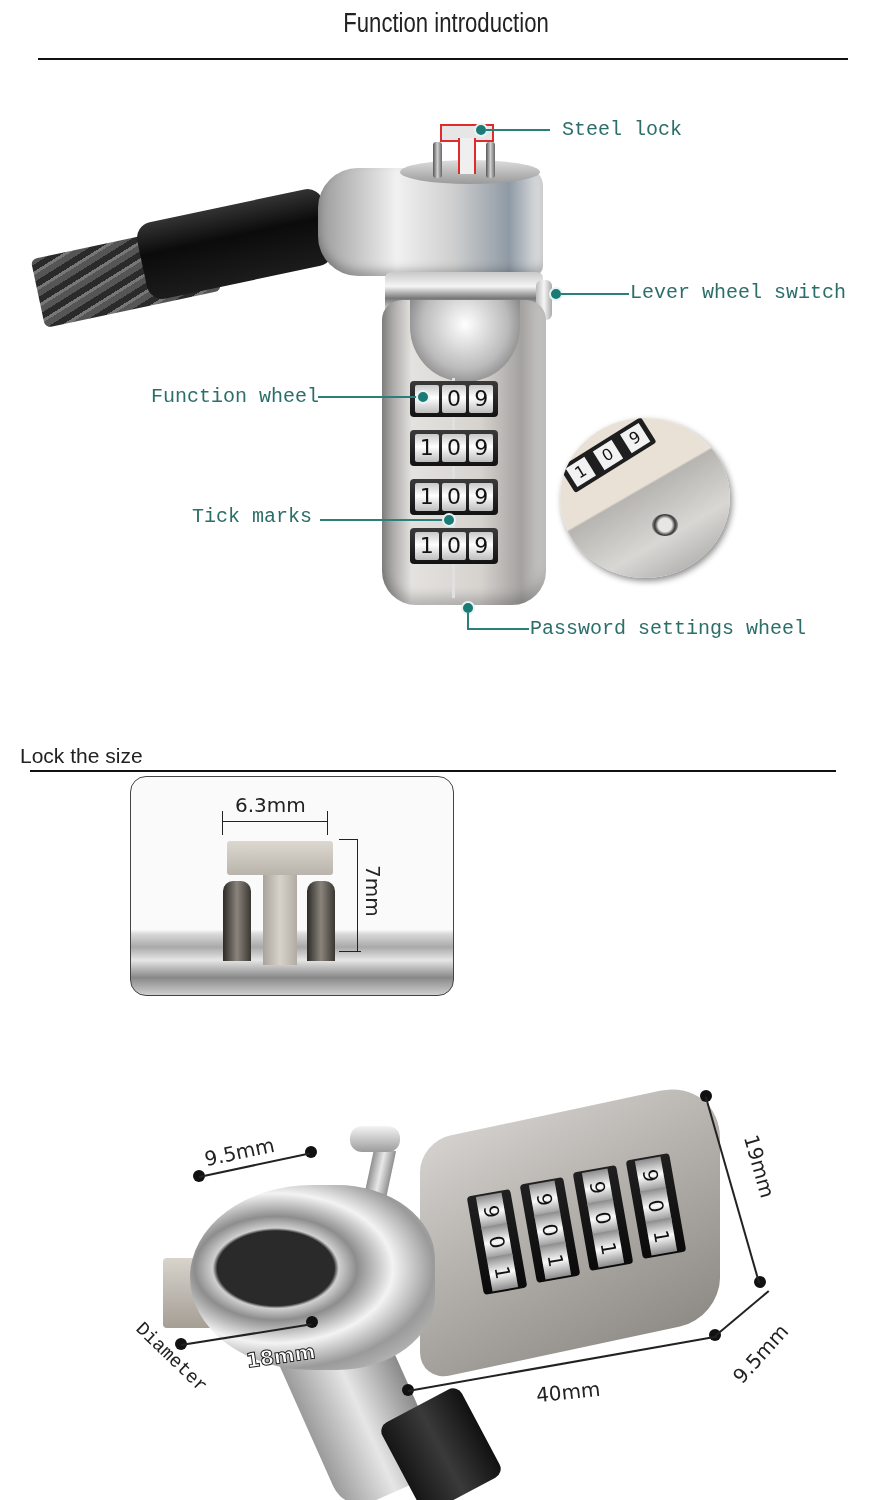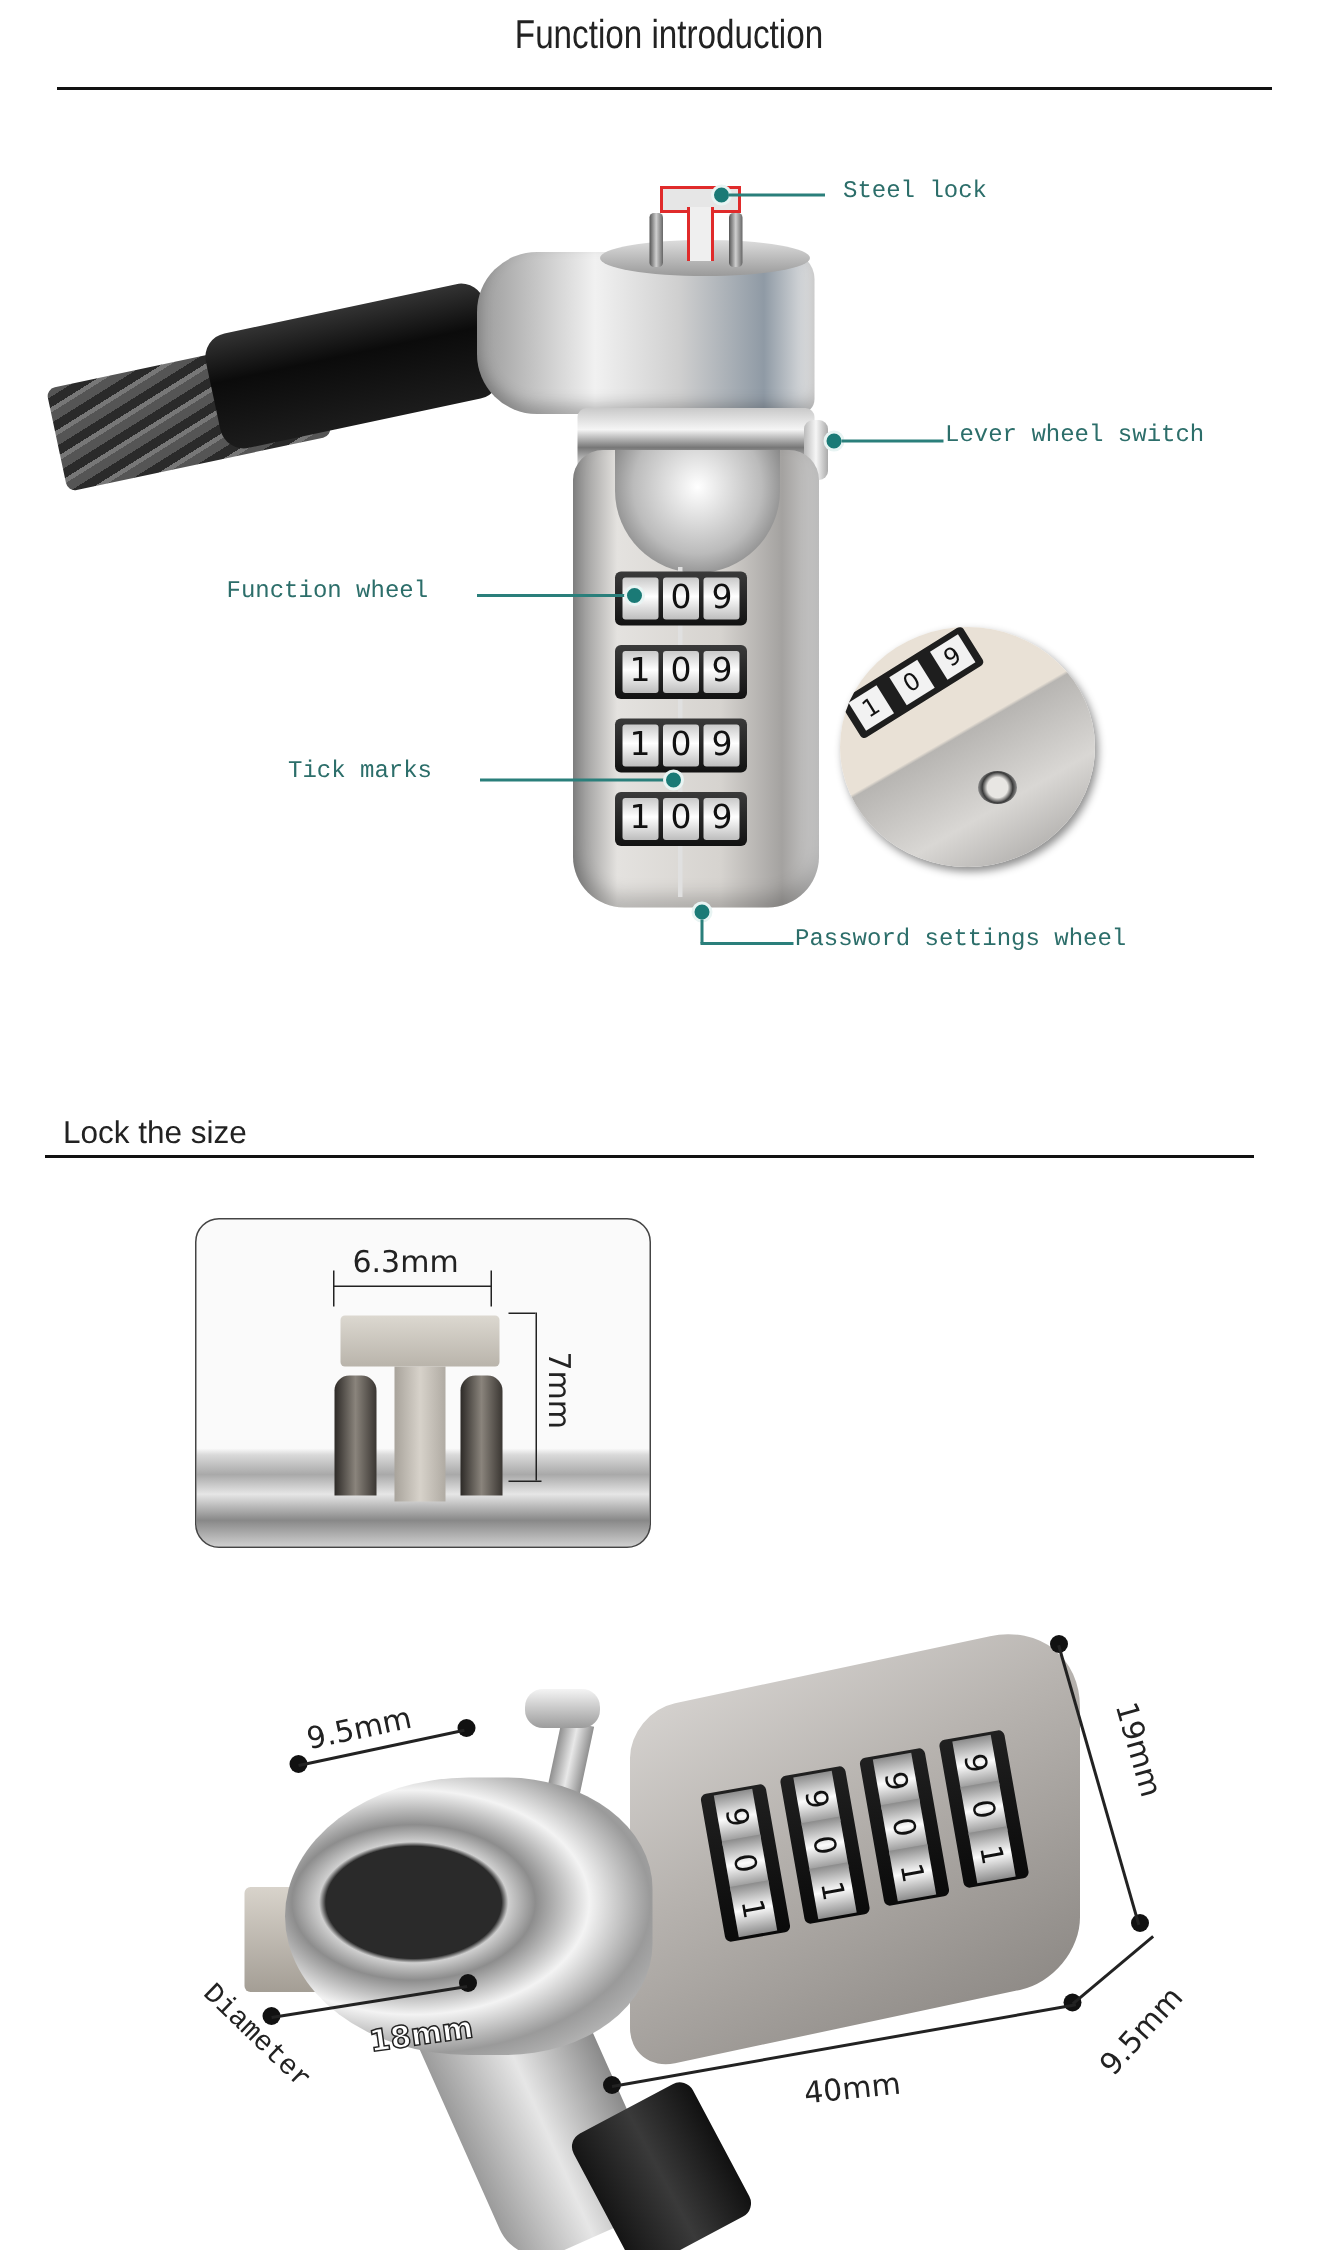--- a/index.html
+++ b/index.html
@@ -4,21 +4,21 @@
 <style>
   html, body { margin:0; padding:0; background:#ffffff; }
   body { width:892px; height:1500px; position:relative; overflow:hidden; font-family:"Liberation Sans", sans-serif; }
   .abs { position:absolute; }
 
   
   .title1 { left:0; width:892px; top:8px; text-align:center; font-family:"Liberation Sans", sans-serif; font-size:27px; color:#222; letter-spacing:0px; transform:scaleX(0.82); }
   .rule1 { left:38px; top:58px; width:810px; height:2px; background:#111; }
 
   
-  .callout-text { font-family:"Liberation Mono", "DejaVu Sans Mono", monospace; font-size:16px; color:#2c6e6a; white-space:nowrap; }
+  .callout-text { font-family:"Liberation Mono", "DejaVu Sans Mono", monospace; font-size:20px; color:#2c6e6a; white-space:nowrap; }
   .line { background:#2a7f7b; height:2px; }
   .vline { background:#2a7f7b; width:2px; }
   .dot { width:14px; height:14px; border-radius:50%; background:#1a7a76; border:2px solid #e8f4f3; box-sizing:border-box; }
 
   
   .cable { left:36px; top:240px; width:180px; height:70px; background:repeating-linear-gradient(160deg,#555 0 6px,#2a2a2a 6px 12px,#777 12px 15px); transform:rotate(-12deg); border-radius:6px; }
   .sleeve { left:140px; top:205px; width:190px; height:78px; background:linear-gradient(180deg,#333,#0b0b0b 40%,#1c1c1c); border-radius:16px; transform:rotate(-12deg); }
   .head { left:318px; top:168px; width:225px; height:108px; background:linear-gradient(90deg,#9a9a9a,#f1f1f1 35%,#cfcfcf 60%,#8f9aa5 85%,#e8e8e8); border-radius:40px 18px 10px 40px; box-shadow: inset 0 -6px 10px rgba(0,0,0,.25); }
   .head-top { left:400px; top:160px; width:140px; height:24px; background:linear-gradient(180deg,#ddd,#9a9a9a); border-radius:50%; }
   .t-bar { left:440px; top:124px; width:50px; height:14px; background:#e6e6e6; border:2px solid #e02b2b; }
@@ -32,24 +32,24 @@
   .digit { width:24px; height:28px; background:linear-gradient(180deg,#c9c9c9,#ffffff 45%,#bdbdbd); color:#111; font-family:"DejaVu Sans", sans-serif; font-size:22px; line-height:28px; text-align:center; border-radius:2px; }
   .tick { left:452px; width:3px; background:#e0e0e0; }
 
   
   .zoomcircle { left:560px; top:418px; width:170px; height:160px; border-radius:50%; overflow:hidden; background:linear-gradient(150deg,#e9e1d6 0 45%,#b7b5b2 46%,#d9d7d4 70%,#9d9b99); box-shadow: 2px 3px 6px rgba(0,0,0,.45); }
   .zc-wheel { left:0px; top:22px; width:96px; height:30px; background:#1e1e1e; transform:rotate(-32deg); border-radius:3px; display:flex; align-items:center; justify-content:space-around; }
   .zc-digit { width:22px; height:22px; background:#f2f2f2; color:#111; font-size:16px; line-height:22px; text-align:center; font-family:"DejaVu Sans", sans-serif; }
   .zc-btn { left:92px; top:96px; width:26px; height:22px; border-radius:50%; background:radial-gradient(circle,#e8e6e3 40%,#3a3a3a 60%,#888 75%); }
 
   
-  .title2 { left:42px; top:744px; font-family:"Liberation Sans", sans-serif; font-size:21px; color:#222; }
+  .title2 { left:20px; top:744px; font-family:"Liberation Sans", sans-serif; font-size:21px; color:#222; }
   .rule2 { left:30px; top:770px; width:806px; height:2px; background:#111; }
 
-  .box1 { left:130px; top:812px; width:302px; height:218px; border:1px solid #444; border-radius:16px; overflow:hidden; background:linear-gradient(180deg,#fafafa 0 70%,#d9d9d9 72%,#a9a9a9 78%,#e6e6e6 84%,#888 92%,#cfcfcf); }
+  .box1 { left:130px; top:776px; width:302px; height:218px; border:1px solid #444; border-radius:16px; overflow:hidden; background:linear-gradient(180deg,#fafafa 0 70%,#d9d9d9 72%,#a9a9a9 78%,#e6e6e6 84%,#888 92%,#cfcfcf);padding-left:20px; }
   .b1-t-bar { left:96px; top:64px; width:106px; height:34px; background:linear-gradient(180deg,#dcd8d0,#b9b4ab); border-radius:3px; }
   .b1-t-stem { left:132px; top:98px; width:34px; height:90px; background:linear-gradient(90deg,#a8a39b,#d7d2ca,#b0aba3); }
   .b1-pin { top:104px; width:28px; height:80px; background:linear-gradient(90deg,#2d2a27,#8a847c,#3a3632); border-radius:10px 10px 0 0; }
   .dimtext { font-family:"DejaVu Sans", sans-serif; color:#222; font-size:20px; white-space:nowrap; }
   .dimline { background:#222; }
   .l2-body { left:420px; top:1110px; width:300px; height:240px; background:linear-gradient(160deg,#d5d2cf,#b7b3af 40%,#8d8985); border-radius:30px 60px 40px 30px; transform:skewY(-12deg); }
   .l2-wheel { width:44px; height:100px; background:linear-gradient(180deg,#202020,#0a0a0a); border-radius:4px; display:flex; flex-direction:column; align-items:center; justify-content:space-around; padding:4px 0; box-sizing:border-box; }
   .l2-digit { width:34px; height:26px; background:linear-gradient(90deg,#8c8c8c,#fbfbfb 50%,#8c8c8c); color:#111; font-family:"DejaVu Sans", sans-serif; font-size:20px; line-height:26px; text-align:center; transform:rotate(90deg); }
   .l2-head { left:190px; top:1185px; width:245px; height:185px; background:radial-gradient(ellipse at 35% 45%,#2a2a2a 0 26%,#cfcfcf 28%,#8d8d8d 36%,#f3f3f3 52%,#9a9a9a 70%,#dcdcdc); border-radius:50% 40% 40% 50%; }
   .l2-key { left:163px; top:1258px; width:70px; height:70px; background:linear-gradient(180deg,#d8d3cb,#a49e95); border-radius:4px; }

